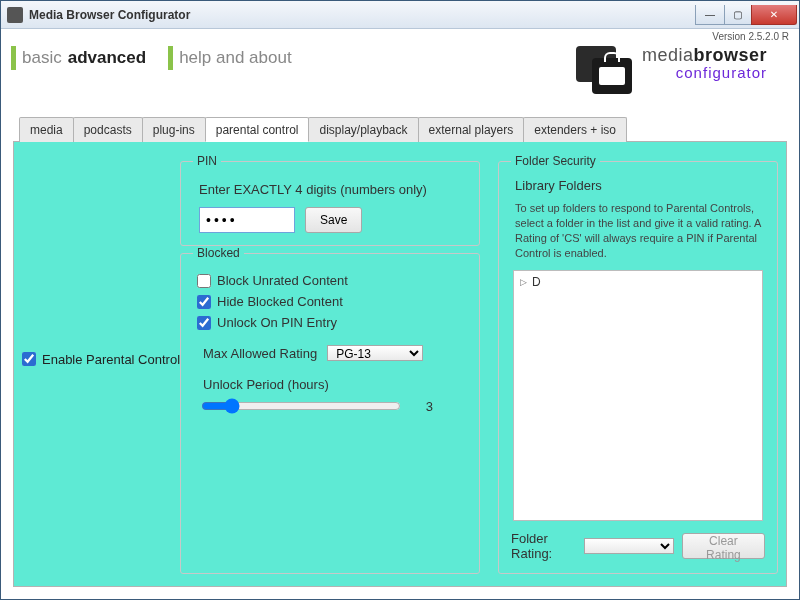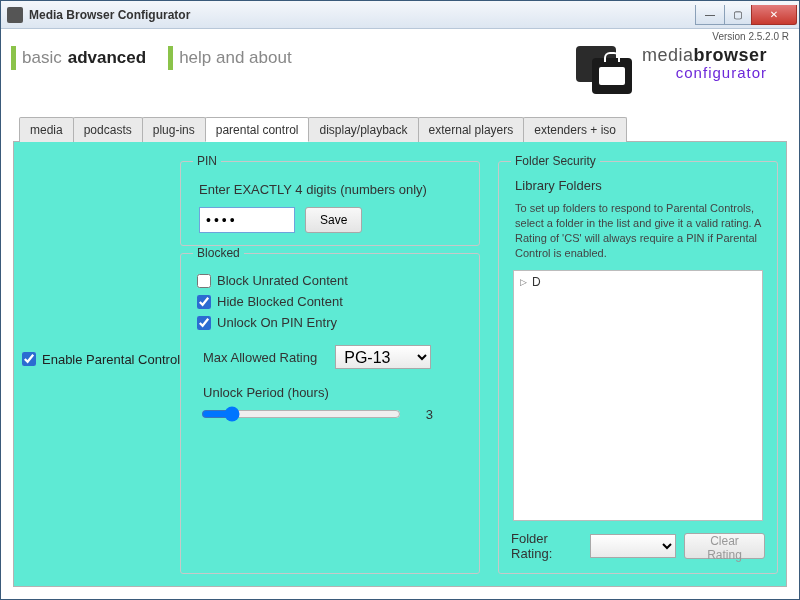--- a/index.html
+++ b/index.html
@@ -40,21 +40,21 @@
   .col-left { display:flex; flex-direction:column; gap:0; width:300px; }
   .col-right { flex:1; display:flex; flex-direction:column; }
   .pin-label { font-size:13px; margin:4px 0 10px 6px;}
   .pin-row { display:flex; align-items:center; gap:10px; margin-left:6px;}
   .pin-input { width:96px; height:26px; border:1px solid #6ea3dc; padding:0 6px; font-size:14px; letter-spacing:3px; }
   .btn { height:26px; padding:0 14px; border:1px solid #a8a8a8; background:linear-gradient(#f8f8f8,#e4e4e4); border-radius:3px; font-size:12px; cursor:pointer; }
   .btn:disabled { color:#999; }
   .check-row { display:flex; align-items:flex-end; gap:6px; font-size:13px; margin:3px 0 3px 4px;}
   .general-inner { display:flex; flex-direction:column; }
   .max-row { display:flex; align-items:center; gap:10px; margin:12px 0 0 10px; font-size:13px;}
-  .select { height:24px; width:96px; border:1px solid #a8a8a8; background:linear-gradient(#fff,#eaeaea); font-size:16px; padding:0 4px;margin-left:8px;}
+  .select { height:16px; width:96px; border:1px solid #a8a8a8; background:linear-gradient(#fff,#eaeaea); font-size:12px; padding:0 4px;}
   .unlock-label { font-size:13px; margin:16px 0 6px 10px;}
   .slider-row { display:flex; align-items:center; gap:12px; margin-left:8px;}
   .slider { width:200px; }
   .slider-val { font-size:13px; width:20px; text-align:right;}
   .fs-top { display:flex; align-items:center; justify-content:flex-start; }
   .fs-title { font-size:13px; font-weight:400; margin-left:4px;}
   .fs-desc { font-size:11px; color:#444; margin:8px 4px 10px; line-height:1.35;}
   .tree { flex:1; border:1px solid #bcbcbc; background:#fff; margin:0 2px; padding:4px 6px; font-size:12px; overflow:auto;}
   .tree-item { display:flex; align-items:center; gap:4px;}
   .tree-caret { font-size:9px; color:#777; width:8px;}

